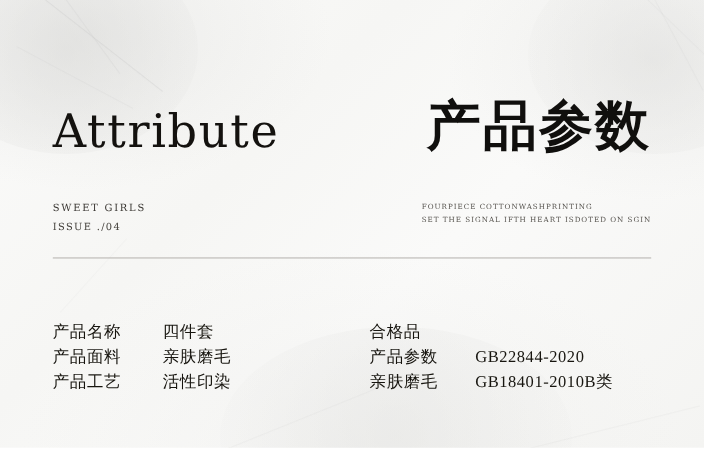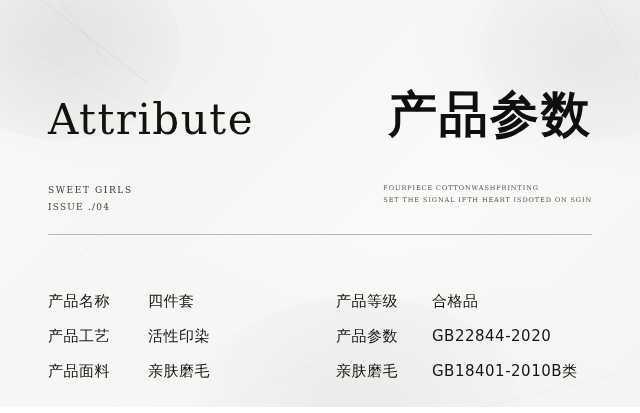--- a/index.html
+++ b/index.html
@@ -128,21 +128,21 @@
   .specs {
     position: absolute;
     left: 48px;
     right: 48px;
     top: 292px;
     display: flex;
   }
   .spec-col {
     display: flex;
     flex-direction: column;
-    gap: 16px;
+    gap: 4px;
     justify-content: center;
   }
   .spec-col.right {
     margin-left: auto;
     width: 256px;
   }
   .spec-col.left {
     width: 250px;
   }
   .spec-row {
@@ -154,20 +154,21 @@
     letter-spacing: 0.5px;
     white-space: nowrap;
   }
   .spec-label {
     width: 100px;
     flex: 0 0 100px;
     font-weight: 400;
   }
   .spec-value {
     font-weight: 400;
+    font-family: Liberation Serif, serif;
   }
   .spec-col.right .spec-label {
     width: 96px;
     flex: 0 0 96px;
   }
 </style>
 </head>
 <body>
 
 <div class="page">
@@ -203,32 +204,31 @@
   <div class="divider"></div>
 
   <div class="specs">
 
     <div class="spec-col left">
       <div class="spec-row">
         <span class="spec-label">产品名称</span>
         <span class="spec-value">四件套</span>
       </div>
       <div class="spec-row">
+        <span class="spec-label">产品面料</span>
+        <span class="spec-value">亲肤磨毛</span>
+      </div>
+      <div class="spec-row">
         <span class="spec-label">产品工艺</span>
         <span class="spec-value">活性印染</span>
       </div>
-      <div class="spec-row">
-        <span class="spec-label">产品面料</span>
-        <span class="spec-value">亲肤磨毛</span>
-      </div>
     </div>
 
     <div class="spec-col right">
       <div class="spec-row">
-        <span class="spec-label">产品等级</span>
         <span class="spec-value">合格品</span>
       </div>
       <div class="spec-row">
         <span class="spec-label">产品参数</span>
         <span class="spec-value">GB22844-2020</span>
       </div>
       <div class="spec-row">
         <span class="spec-label">亲肤磨毛</span>
         <span class="spec-value">GB18401-2010B类</span>
       </div>

